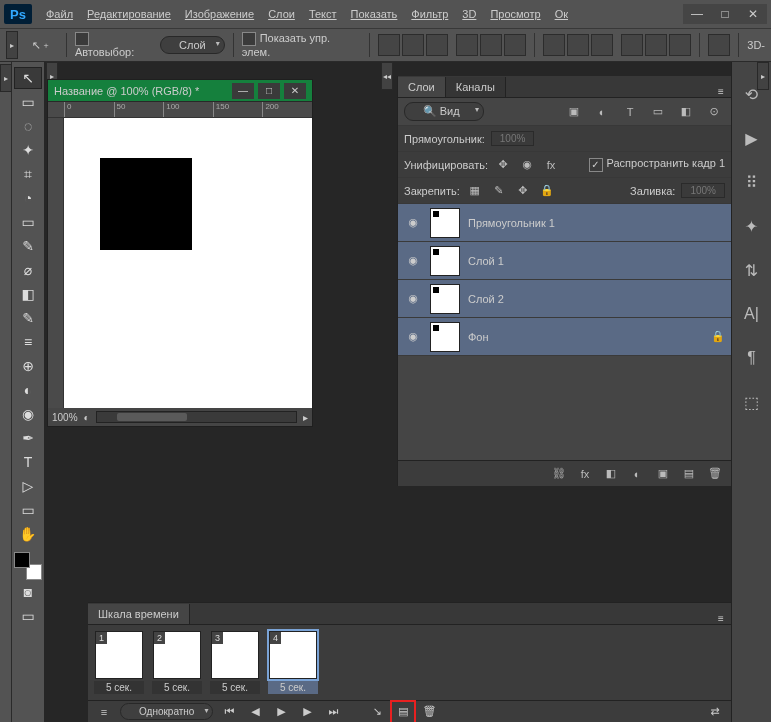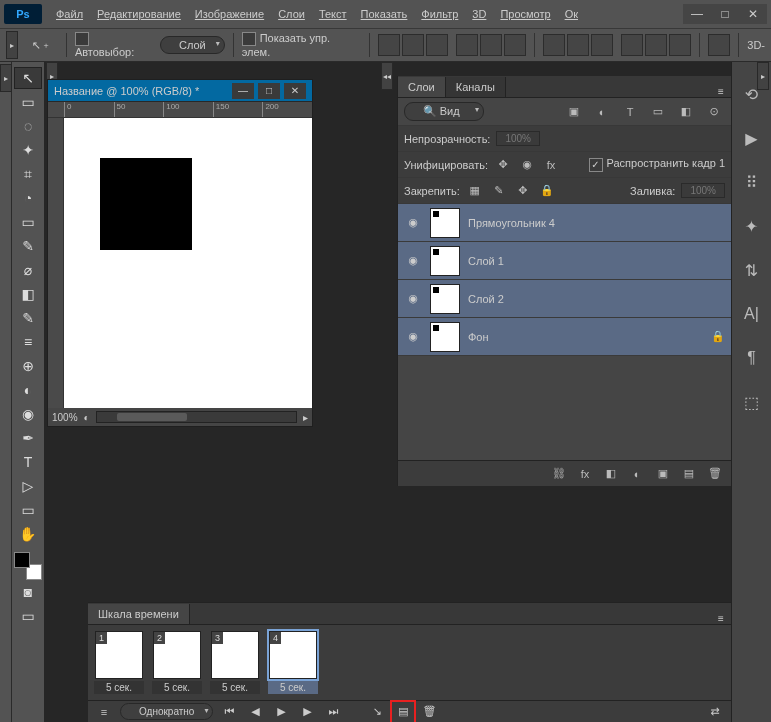--- a/index.html
+++ b/index.html
@@ -1,18 +1,18 @@
 <!DOCTYPE html>
 <html><head>
 <meta charset="utf-8">
 <style>
 * { margin:0; padding:0; box-sizing:border-box; font-family:"Segoe UI",Tahoma,sans-serif; }
 body { background:#535353; color:#ccc; width:771px; height:722px; overflow:hidden; position:relative; font-size:11px; }
 .titlebar { height:28px; background:#535353; display:flex; align-items:center; padding:0 4px; }
-.ps-logo { width:38px; height:20px; background:#001e36; color:#31a8ff; display:flex; align-items:center; justify-content:center; font-weight:700; font-size:11px; border-radius:2px; margin-right:8px; }
+.ps-logo { width:28px; height:20px; background:#001e36; color:#31a8ff; display:flex; align-items:center; justify-content:center; font-weight:700; font-size:13px; border-radius:2px; margin-right:8px; }
 .menubar { display:flex; gap:2px; flex:1; }
 .menu-item { padding:4px 6px; text-decoration:underline; text-decoration-thickness:1px; text-underline-offset:1px; cursor:default; }
 .winbtns { display:flex; gap:0; margin-left:auto; }
 .winbtn { width:28px; height:20px; background:#454545; display:flex; align-items:center; justify-content:center; font-size:12px; color:#ccc; }
 .optionsbar { height:34px; background:#535353; border-top:1px solid #383838; border-bottom:1px solid #2a2a2a; display:flex; align-items:center; padding:0 6px; gap:8px; }
 .collapse-tab { width:12px; height:28px; background:#424242; border:1px solid #282828; display:flex; align-items:center; justify-content:center; font-size:8px; }
 .toolicon-small { width:32px; height:26px; display:flex; align-items:center; justify-content:center; border:1px solid transparent; }
 .checkbox { width:14px; height:14px; border:1px solid #888; background:#3a3a3a; display:inline-block; margin-right:4px; vertical-align:middle; }
 .dropdown { background:#3f3f3f; border:1px solid #282828; padding:2px 18px 2px 18px; border-radius:9px; position:relative; }
 .dropdown::after { content:"▾"; position:absolute; right:4px; top:2px; font-size:8px; color:#bbb; }
@@ -22,21 +22,21 @@
 .left-edge { width:12px; background:#535353; border-right:1px solid #2a2a2a; }
 .left-edge .collapse-tab { margin:2px 0; }
 .toolbox { width:32px; background:#535353; display:flex; flex-direction:column; padding-top:4px; }
 .tool { width:28px; height:22px; margin:1px auto; display:flex; align-items:center; justify-content:center; font-size:14px; color:#ddd; border:1px solid transparent; cursor:pointer; }
 .tool.sel { background:#3a3a3a; border:1px solid #222; }
 .swatch-pair { position:relative; width:28px; height:28px; margin:6px auto 0; }
 .swatch-pair .fg { position:absolute; width:16px; height:16px; background:#000; border:1px solid #888; top:0; left:0; z-index:2; }
 .swatch-pair .bg { position:absolute; width:16px; height:16px; background:#fff; border:1px solid #888; bottom:0; right:0; }
 .docarea { flex:1; position:relative; background:#262626; }
 .docwin { position:absolute; top:18px; left:4px; width:264px; background:#535353; box-shadow:0 0 0 1px #1f1f1f; }
-.docwin .dtitle { height:22px; background:#0369a1; border-bottom:1px solid #282828; display:flex; align-items:center; padding:0 6px; font-size:11px; }
+.docwin .dtitle { height:22px; background:#15803d; border-bottom:1px solid #282828; display:flex; align-items:center; padding:0 6px; font-size:11px; }
 .docwin .dtitle .dwinbtns { margin-left:auto; display:flex; gap:4px; }
 .docwin .dtitle .dwinbtns span { width:22px; height:16px; background:#3a3a3a; display:flex; align-items:center; justify-content:center; font-size:10px; }
 .ruler-h { height:16px; background:#4a4a4a; border-bottom:1px solid #333; display:flex; font-size:8px; color:#aaa; position:relative; padding-left:16px; }
 .ruler-h span { width:50px; border-left:1px solid #888; padding-left:2px; }
 .ruler-v { width:16px; background:#4a4a4a; border-right:1px solid #333; }
 .canvas-wrap { display:flex; height:290px; }
 .canvas { flex:1; background:#fff; position:relative; }
 .blackrect { position:absolute; top:40px; left:36px; width:92px; height:92px; background:#000; }
 .doc-status { height:18px; background:#454545; display:flex; align-items:center; font-size:10px; padding:0 4px; gap:6px; }
 .scrollbar-h { flex:1; height:12px; background:#3a3a3a; border:1px solid #222; position:relative; }
@@ -256,21 +256,21 @@
       <span class="dropdown" style="flex:0 0 80px"><span>🔍</span> <span>Вид</span></span>
       <span style="flex:1"></span>
       <span class="small-icon">▣</span>
       <span class="small-icon">◐</span>
       <span class="small-icon">T</span>
       <span class="small-icon">▭</span>
       <span class="small-icon">◧</span>
       <span class="small-icon">⊙</span>
     </div>
     <div class="panel-row darker">
-      <span>Непрозрачность:</span>
+      <span>Прямоугольник:</span>
       <span class="disabled-field">100%</span>
     </div>
     <div class="panel-row darker">
       <span>Унифицировать:</span>
       <span class="small-icon">✥</span>
       <span class="small-icon">◉</span>
       <span class="small-icon">fx</span>
       <span style="flex:1"></span>
       <label><span class="checkbox checked"></span><span>Распространить кадр 1</span></label>
     </div>
@@ -283,21 +283,21 @@
       <span style="flex:1"></span>
       <span>Заливка:</span>
       <span class="disabled-field">100%</span>
     </div>
 
     <div class="layer">
       <span class="eye">◉</span>
       <div class="thumb">
           <div class="inner"></div>
         </div>
-      <span>Прямоугольник 4</span>
+      <span>Прямоугольник 1</span>
     </div>
     <div class="layer">
       <span class="eye">◉</span>
       <div class="thumb">
           <div class="inner"></div>
         </div>
       <span>Слой 1</span>
     </div>
     <div class="layer">
       <span class="eye">◉</span>

